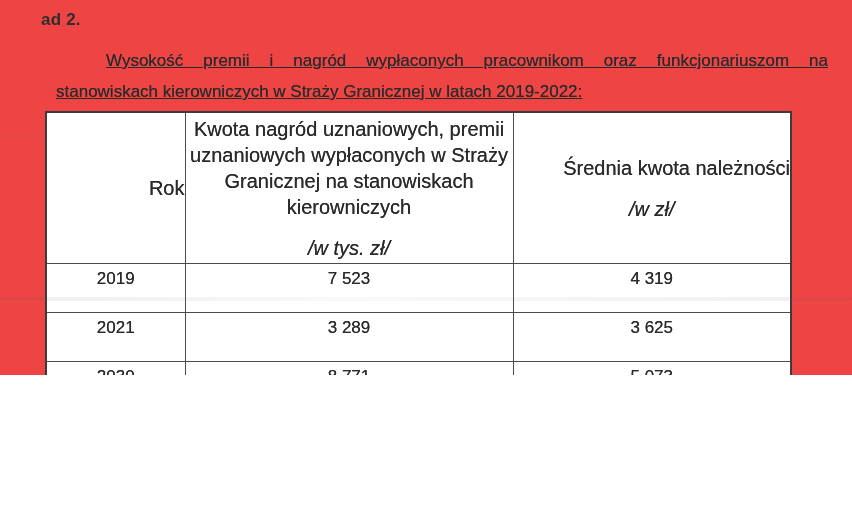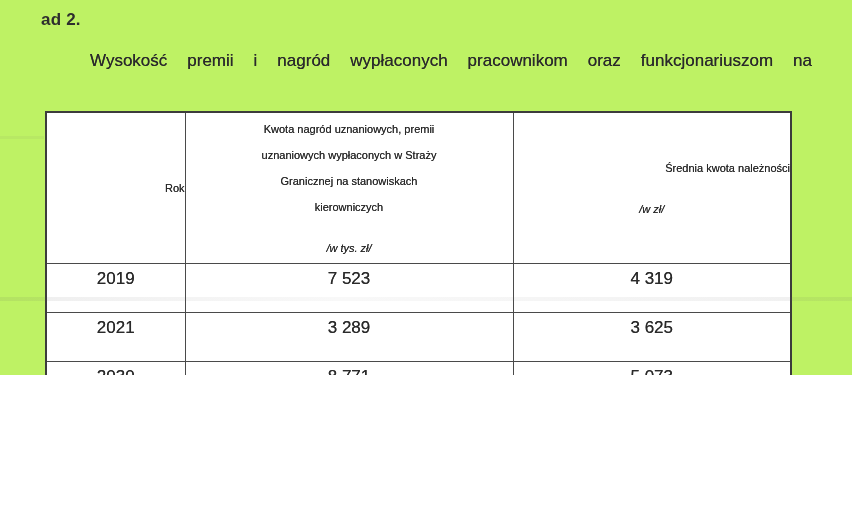--- a/index.html
+++ b/index.html
@@ -4,43 +4,44 @@
 <style>
   html, body {
     margin: 0;
     padding: 0;
     background: #ffffff;
   }
   .page {
     position: relative;
     width: 852px;
     height: 375px;
-    background: #bef264;
+    background: #ef4444;
     font-family: "Liberation Sans", sans-serif;
     color: #262626;
     overflow: hidden;
   }
   .heading {
     position: absolute;
     left: 41px;
     top: 10px;
     font-size: 17px;
     font-weight: bold;
     color: #2e2e2e;
     letter-spacing: 0.2px;
   }
   .para {
     position: absolute;
-    left: 40px;
+    left: 56px;
     top: 45px;
     width: 772px;
     font-size: 17px;
     line-height: 31px;
     color: #2a2a2a;
     text-shadow: 0 0 0.4px #3a3a3a;
+    text-decoration: underline;
   }
   .para .line-justified {
     padding-left: 50px;
     text-align: justify;
     text-align-last: justify;
     white-space: nowrap;
   }
   .para .line-normal {
     text-align: left;
   }
@@ -62,21 +63,21 @@
     border: 1px solid #4a4a4a;
     text-align: center;
     font-weight: normal;
     color: #2a2a2a;
     text-shadow: 0 0 0.4px #3a3a3a;
     padding: 0;
   }
   table.doc-table th {
     height: 150px;
     vertical-align: middle;
-    font-size: 11px;
+    font-size: 20px;
   }
   th .hdr-lines {
     line-height: 26px;
   }
   th .hdr-unit {
     font-style: italic;
     margin-top: 16px;
     line-height: 24px;
   }
   th.rok-th {
@@ -115,20 +116,21 @@
 </style>
 </head>
 <body>
 
 <div class="page">
 
   <div class="heading">ad 2.</div>
 
   <div class="para">
     <div class="line-justified">Wysokość premii i nagród wypłaconych pracownikom oraz funkcjonariuszom na</div>
+    <div class="line-normal">stanowiskach kierowniczych w Straży Granicznej w latach 2019-2022:</div>
   </div>
 
   <table class="doc-table">
     <colgroup>
       <col class="c1">
         <col class="c2">
         <col class="c3">
     </colgroup>
     <thead>
       <tr>

